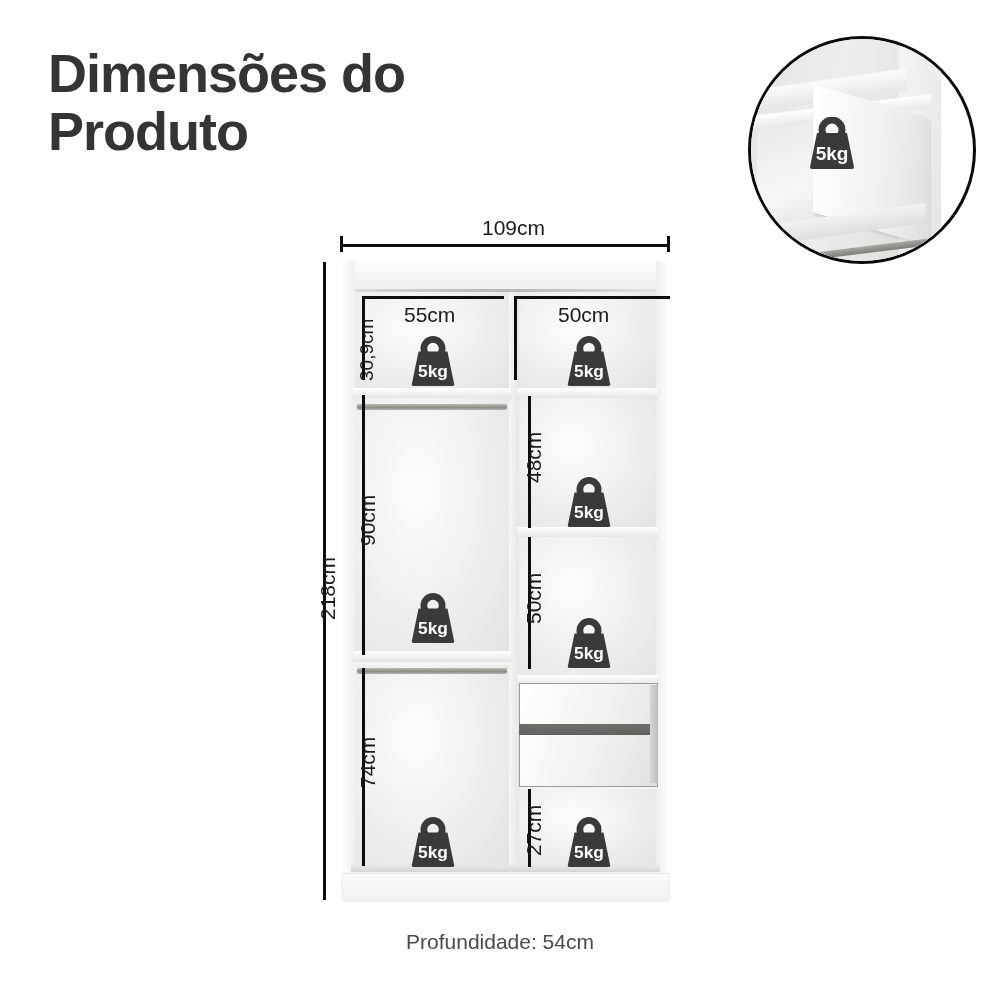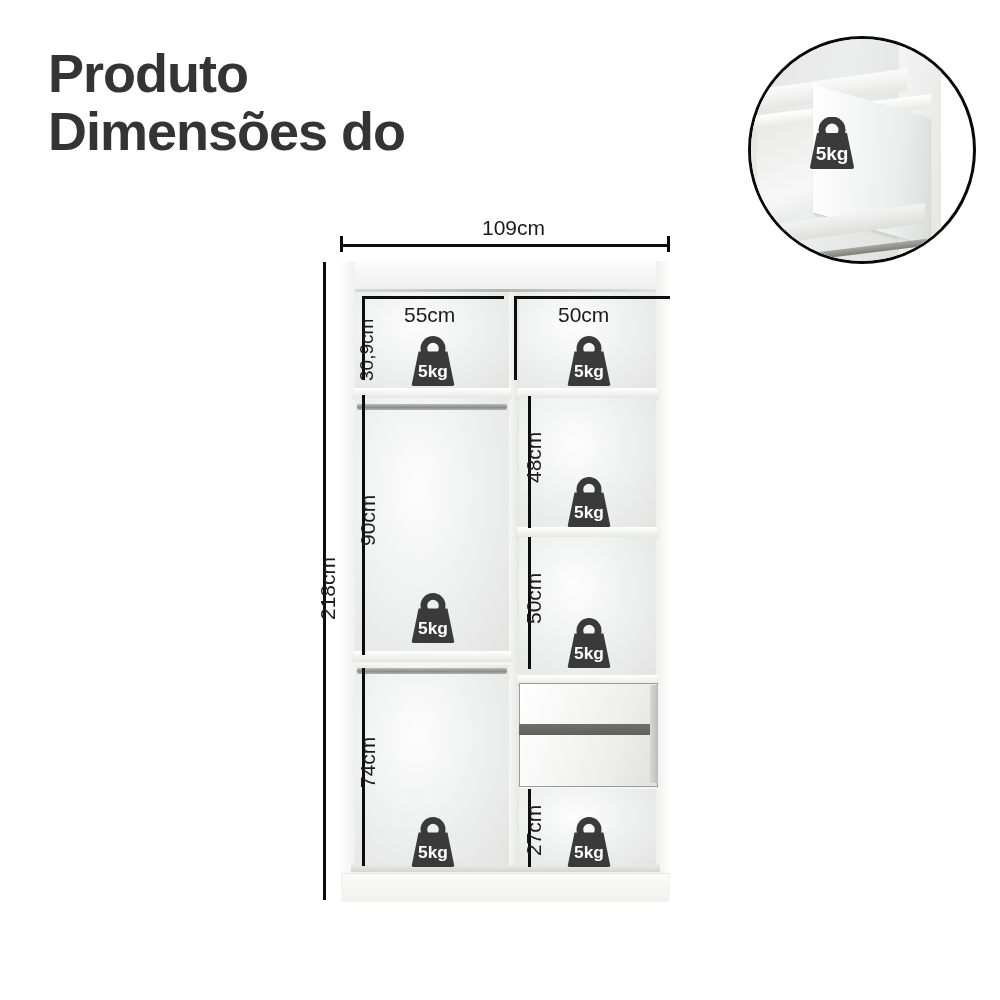--- a/index.html
+++ b/index.html
@@ -161,22 +161,22 @@
     position:absolute;left:0;top:930px;width:1000px;text-align:center;
     font-size:21px;color:#4a4a4a;
   }
 </style>
 </head>
 <body>
 
 <div id="stage">
 
   <div class="title">
+    <div>Dimensões do</div>
     <div>Produto</div>
-    <div>Dimensões do</div>
   </div>
 
   <div class="inset">
     <div class="inset-scene">
       <div class="ins-cabinet"></div>
       <div class="ins-rightpanel"></div>
       <div class="ins-shelf-top"></div>
       <div class="ins-drawer-inner"></div>
       <div class="ins-drawer-lip"></div>
       <div class="ins-drawer-front"></div>
@@ -309,14 +309,15 @@
   </div>
 
   <div class="weight" style="left:559px;top:817px;">
     <svg width="60" height="52" viewBox="0 0 62 54">
       <path d="M16 16 L46 16 L53 50 Q53 52 51 52 L11 52 Q9 52 9 50 Z" fill="#3a3a3a"></path>
       <circle cx="31" cy="13" r="9.5" fill="none" stroke="#3a3a3a" stroke-width="7"></circle>
       <text x="31" y="43" font-family="Liberation Sans, sans-serif" font-size="18" font-weight="bold" fill="#ffffff" text-anchor="middle">5kg</text>
     </svg>
   </div>
 
+  <div class="footer">Profundidade: 54cm</div>
 
 </div>
 
 </body></html>

